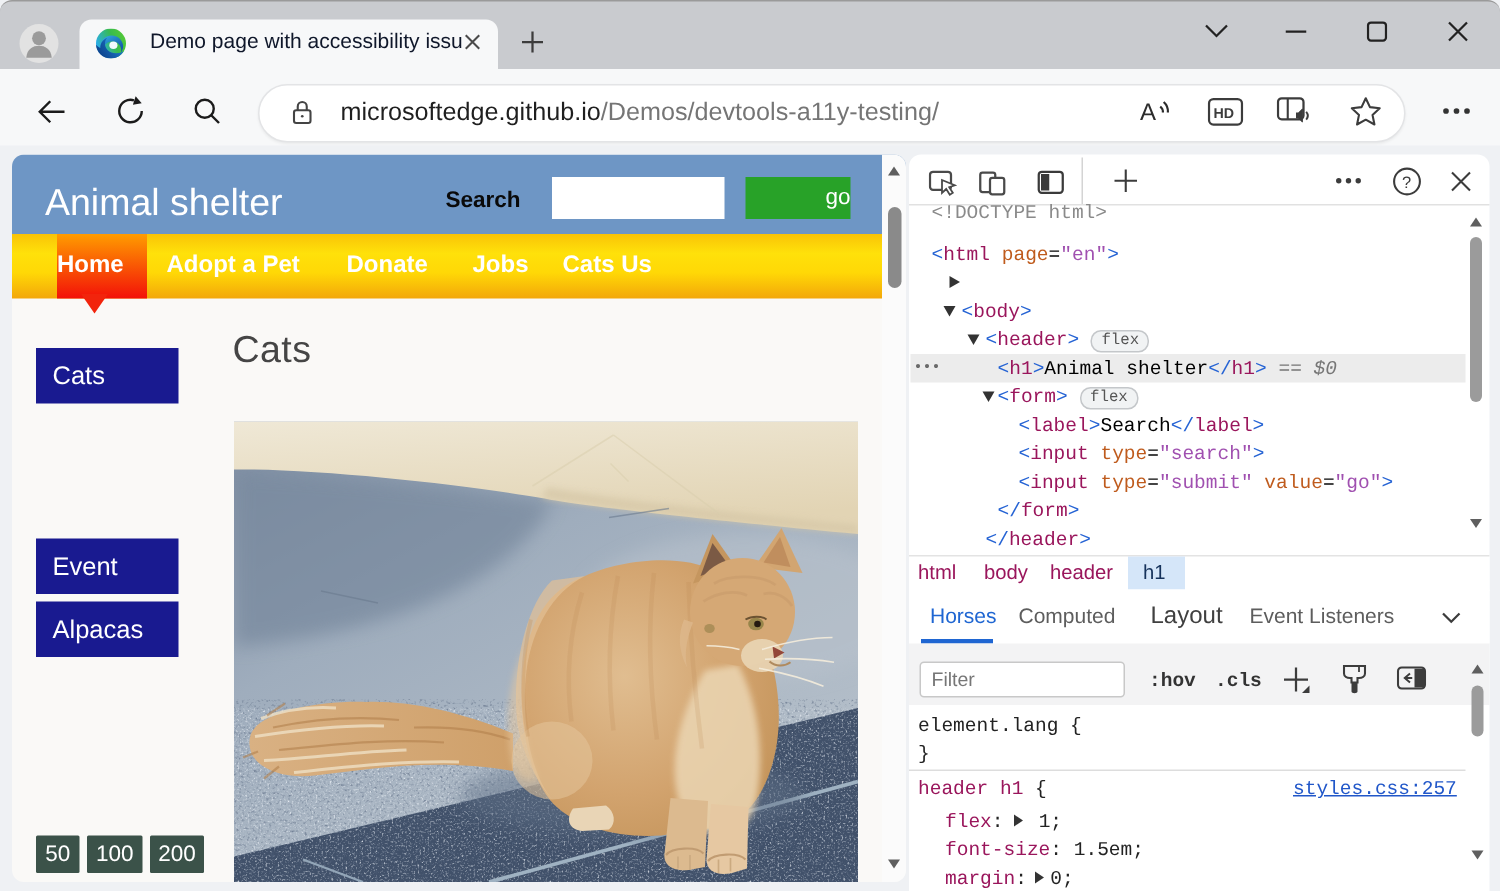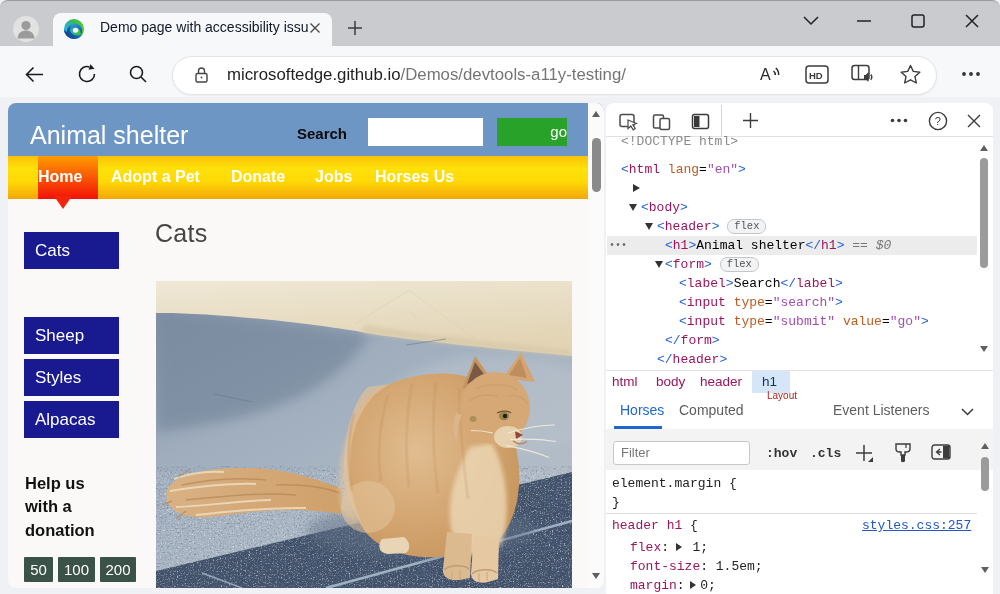--- a/index.html
+++ b/index.html
@@ -119,27 +119,25 @@
   <div class="abs" style="left:360px;top:15px;width:115px;height:28px;background:#fff"></div>
   <div class="abs" style="left:489px;top:15px;width:70px;height:28px;background:#28a228;color:#fff;text-align:right;line-height:28px;font-size:15px">go</div>
 
   <div class="abs" style="left:0;top:53px;width:596px;height:43px;background:linear-gradient(180deg,#f9c307 0%,#ffe10a 30%,#ffd806 60%,#f3a70a 100%)"></div>
   <div class="abs" style="left:30px;top:53px;width:60px;height:43px;background:linear-gradient(180deg,#ff9c00,#f31108)"></div>
   <div class="abs" style="left:46px;top:93px;width:0;height:0;border-top:13px solid #f2240c;border-left:9px solid transparent;border-right:9px solid transparent"></div>
   <div class="navtxt" style="left:30px;width:60px;text-align:left;top:65px">Home</div>
   <div class="navtxt" style="left:103px;top:65px">Adopt a Pet</div>
   <div class="navtxt" style="left:223px;top:65px">Donate</div>
   <div class="navtxt" style="left:307px;top:65px">Jobs</div>
-  <div class="navtxt" style="left:367px;top:65px">Horses Us</div>
+  <div class="navtxt" style="left:367px;top:65px">Cats Us</div>
 
   <div class="sbtn" style="top:129px">Cats</div>
-  <div class="sbtn" style="top:214px">Sheep</div>
-  <div class="sbtn" style="top:256px">Styles</div>
+  <div class="sbtn" style="top:256px">Event</div>
   <div class="sbtn" style="top:298px">Alpacas</div>
-  <div class="abs" style="left:17px;top:369px;font-size:16.5px;font-weight:bold;color:#111;line-height:23.3px">Help us<br>with a<br>donation</div>
   <div class="dbtn" style="left:16px;top:454px;width:29px">50</div>
   <div class="dbtn" style="left:50px;top:454px;width:37px">100</div>
   <div class="dbtn" style="left:92px;top:454px;width:36px">200</div>
 
   <div class="abs" style="left:147px;top:116px;font-size:25px;color:#454545;letter-spacing:.3px">Cats</div>
 
   <svg class="abs" style="left:148px;top:178px" width="416" height="307" viewBox="0 0 416 307">
     <defs>
       <linearGradient id="bluet" x1="0" y1="0" x2="0.7" y2="1">
           <stop offset="0" stop-color="#7e8da2"></stop>
@@ -269,21 +267,21 @@
 <svg class="abs" style="left:928px;top:111px" width="20" height="20" viewBox="0 0 20 20">
     <circle cx="10" cy="10" r="8.6" stroke="#3c3c3c" stroke-width="1.4" fill="none"></circle>
     <text x="6.7" y="14" font-size="11" font-family="Liberation Sans" fill="#3c3c3c">?</text>
   </svg>
 <svg class="abs" style="left:966px;top:113px" width="16" height="16" viewBox="0 0 16 16">
     <path d="M2,2 L14,14 M14,2 L2,14" stroke="#3c3c3c" stroke-width="1.4"></path>
   </svg>
 
 <div class="abs" style="left:607px;top:236px;width:370px;height:19px;background:#ececec"></div>
 <div class="trow mono" style="top:132px"><span style="position:absolute;left:14px;color:#8a8a8a">&lt;!DOCTYPE html&gt;</span></div>
-<div class="trow mono" style="top:160px"><span style="position:absolute;left:14px"><span class="br">&lt;</span><span class="tag">html</span> <span class="att">lang</span>=<span class="val">"en"</span><span class="br">&gt;</span></span></div>
+<div class="trow mono" style="top:160px"><span style="position:absolute;left:14px"><span class="br">&lt;</span><span class="tag">html</span> <span class="att">page</span>=<span class="val">"en"</span><span class="br">&gt;</span></span></div>
 <div class="trow mono" style="top:179px"><span class="arrR" style="left:26px;top:5px"></span></div>
 <div class="trow mono" style="top:198px"><span class="arrD" style="left:22px;top:6px"></span><span style="position:absolute;left:34px"><span class="br">&lt;</span><span class="tag">body</span><span class="br">&gt;</span></span></div>
 <div class="trow mono" style="top:217px"><span class="arrD" style="left:38px;top:6px"></span><span style="position:absolute;left:50px"><span class="br">&lt;</span><span class="tag">header</span><span class="br">&gt;</span> <span class="badge">flex</span></span></div>
 <div class="trow mono" style="top:236px"><span style="position:absolute;left:2px;color:#6a6a6a;font-size:10px">•••</span><span style="position:absolute;left:58px"><span class="br">&lt;</span><span class="tag">h1</span><span class="br">&gt;</span>Animal shelter<span class="br">&lt;/</span><span class="tag">h1</span><span class="br">&gt;</span> <span style="color:#777">== <i>$0</i></span></span></div>
 <div class="trow mono" style="top:255px"><span class="arrD" style="left:48px;top:6px"></span><span style="position:absolute;left:58px"><span class="br">&lt;</span><span class="tag">form</span><span class="br">&gt;</span> <span class="badge">flex</span></span></div>
 <div class="trow mono" style="top:274px"><span style="position:absolute;left:72px"><span class="br">&lt;</span><span class="tag">label</span><span class="br">&gt;</span>Search<span class="br">&lt;/</span><span class="tag">label</span><span class="br">&gt;</span></span></div>
 <div class="trow mono" style="top:293px"><span style="position:absolute;left:72px"><span class="br">&lt;</span><span class="tag">input</span> <span class="att">type</span>=<span class="val">"search"</span><span class="br">&gt;</span></span></div>
 <div class="trow mono" style="top:312px"><span style="position:absolute;left:72px"><span class="br">&lt;</span><span class="tag">input</span> <span class="att">type</span>=<span class="val">"submit"</span> <span class="att">value</span>=<span class="val">"go"</span><span class="br">&gt;</span></span></div>
 <div class="trow mono" style="top:331px"><span style="position:absolute;left:58px"><span class="br">&lt;/</span><span class="tag">form</span><span class="br">&gt;</span></span></div>
 <div class="trow mono" style="top:350px"><span style="position:absolute;left:50px"><span class="br">&lt;/</span><span class="tag">header</span><span class="br">&gt;</span></span></div>
@@ -296,21 +294,21 @@
 <div class="abs" style="left:752px;top:371px;width:38px;height:22px;background:#d5e6f9"></div>
 <div class="abs" style="left:612px;top:374px;font-size:13.5px;color:#9a165c">html</div>
 <div class="abs" style="left:656px;top:374px;font-size:13.5px;color:#9a165c">body</div>
 <div class="abs" style="left:700px;top:374px;font-size:13.5px;color:#9a165c">header</div>
 <div class="abs" style="left:762px;top:374px;font-size:13.5px;color:#17335c">h1</div>
 
 <div class="abs" style="left:606px;top:393px;width:387px;height:36px;background:#fff"></div>
 <div class="abs" style="left:620px;top:402px;font-size:14px;color:#1f66d2">Horses</div>
 <div class="abs" style="left:614px;top:426px;width:48px;height:2.5px;background:#1f66d2"></div>
 <div class="abs" style="left:679px;top:402px;font-size:14px;color:#5d5d5d">Computed</div>
-<div class="abs" style="left:767px;top:390px;font-size:10px;color:#b91c1c">Layout</div>
+<div class="abs" style="left:767px;top:402px;font-size:16px;color:#404040">Layout</div>
 <div class="abs" style="left:833px;top:402px;font-size:14px;color:#5d5d5d">Event Listeners</div>
 <svg class="abs" style="left:961px;top:408px" width="13" height="8" viewBox="0 0 13 8">
     <path d="M1,1 L6.5,6.5 L12,1" stroke="#3c3c3c" stroke-width="1.5" fill="none"></path>
   </svg>
 
 <div class="abs" style="left:606px;top:429px;width:387px;height:41px;background:#f3f3f4"></div>
 <div class="abs" style="left:613px;top:441px;width:137px;height:24px;background:#fff;border:1px solid #c8c8c8;border-radius:3px;box-sizing:border-box;font-size:13px;color:#767676;line-height:22px;padding-left:7px">Filter</div>
 <div class="abs" style="left:766px;top:446px;font-size:13px;font-weight:bold;color:#333;font-family:'Liberation Mono',monospace">:hov</div>
 <div class="abs" style="left:810px;top:446px;font-size:13px;font-weight:bold;color:#333;font-family:'Liberation Mono',monospace">.cls</div>
 <svg class="abs" style="left:855px;top:444px" width="19" height="19" viewBox="0 0 19 19">
@@ -325,21 +323,21 @@
 <svg class="abs" style="left:931px;top:444px" width="20" height="16" viewBox="0 0 20 16">
     <rect x="1" y="1" width="18" height="14" rx="2.5" stroke="#3c3c3c" stroke-width="1.4" fill="none"></rect>
     <rect x="12" y="1.8" width="6.4" height="12.5" fill="#3c3c3c"></rect>
     <path d="M9,5 L5.5,8 L9,11 M5.5,8 H10.5" stroke="#3c3c3c" stroke-width="1.3" fill="none"></path>
   </svg>
 
 <div class="abs" style="left:981px;top:443px;width:0;height:0;border-bottom:6px solid #5f5f5f;border-left:4.5px solid transparent;border-right:4.5px solid transparent"></div>
 <div class="abs" style="left:981px;top:457px;width:8px;height:34px;background:#9b9b9b;border-radius:4px"></div>
 <div class="abs" style="left:981px;top:567px;width:0;height:0;border-top:6px solid #5f5f5f;border-left:4.5px solid transparent;border-right:4.5px solid transparent"></div>
 
-<div class="abs mono" style="left:612px;top:474px;color:#222">element.margin {</div>
+<div class="abs mono" style="left:612px;top:474px;color:#222">element.lang {</div>
 <div class="abs mono" style="left:612px;top:493px;color:#222">}</div>
 <div class="abs" style="left:606px;top:513px;width:371px;height:1px;background:#ddd"></div>
 <div class="abs mono" style="left:612px;top:516px"><span class="tag">header</span> <span class="tag">h1</span> <span style="color:#222">{</span></div>
 <div class="abs" style="left:862px;top:518px;font-size:13px;font-family:'Liberation Mono',monospace;color:#2157c9;text-decoration:underline">styles.css:257</div>
 <div class="abs mono" style="left:630px;top:538px"><span class="tag">flex</span><span style="color:#222">:&nbsp;&nbsp;&nbsp;1;</span></div>
 <div class="abs" style="left:676px;top:543px;width:0;height:0;border-left:6px solid #333;border-top:4px solid transparent;border-bottom:4px solid transparent"></div>
 <div class="abs mono" style="left:630px;top:557px"><span class="tag">font-size</span><span style="color:#222">: 1.5em;</span></div>
 <div class="abs mono" style="left:630px;top:576px"><span class="tag">margin</span><span style="color:#222">:&nbsp;&nbsp;0;</span></div>
 <div class="abs" style="left:690px;top:581px;width:0;height:0;border-left:6px solid #333;border-top:4px solid transparent;border-bottom:4px solid transparent"></div>
 

